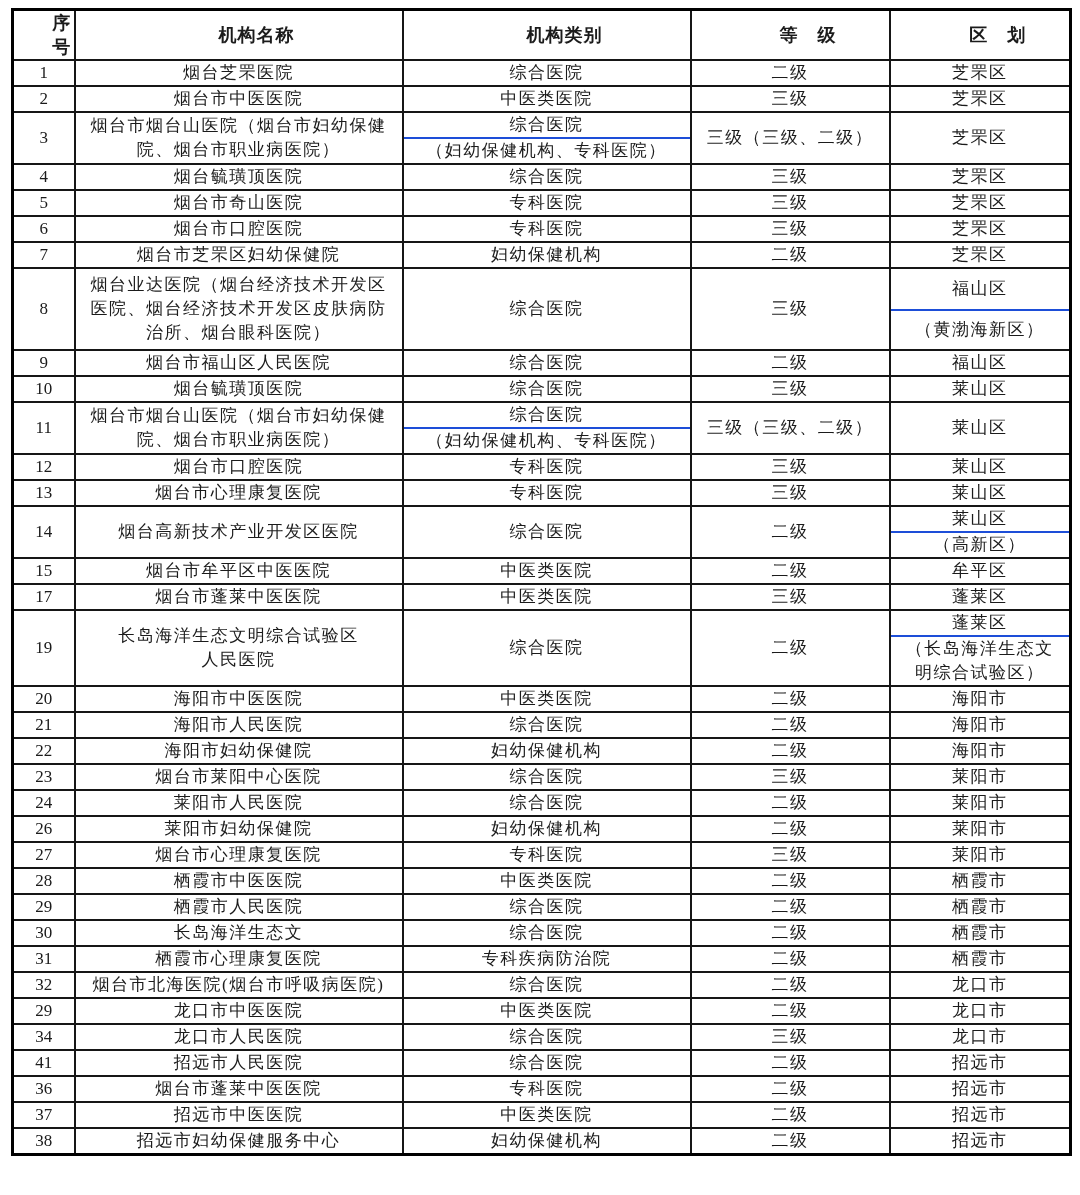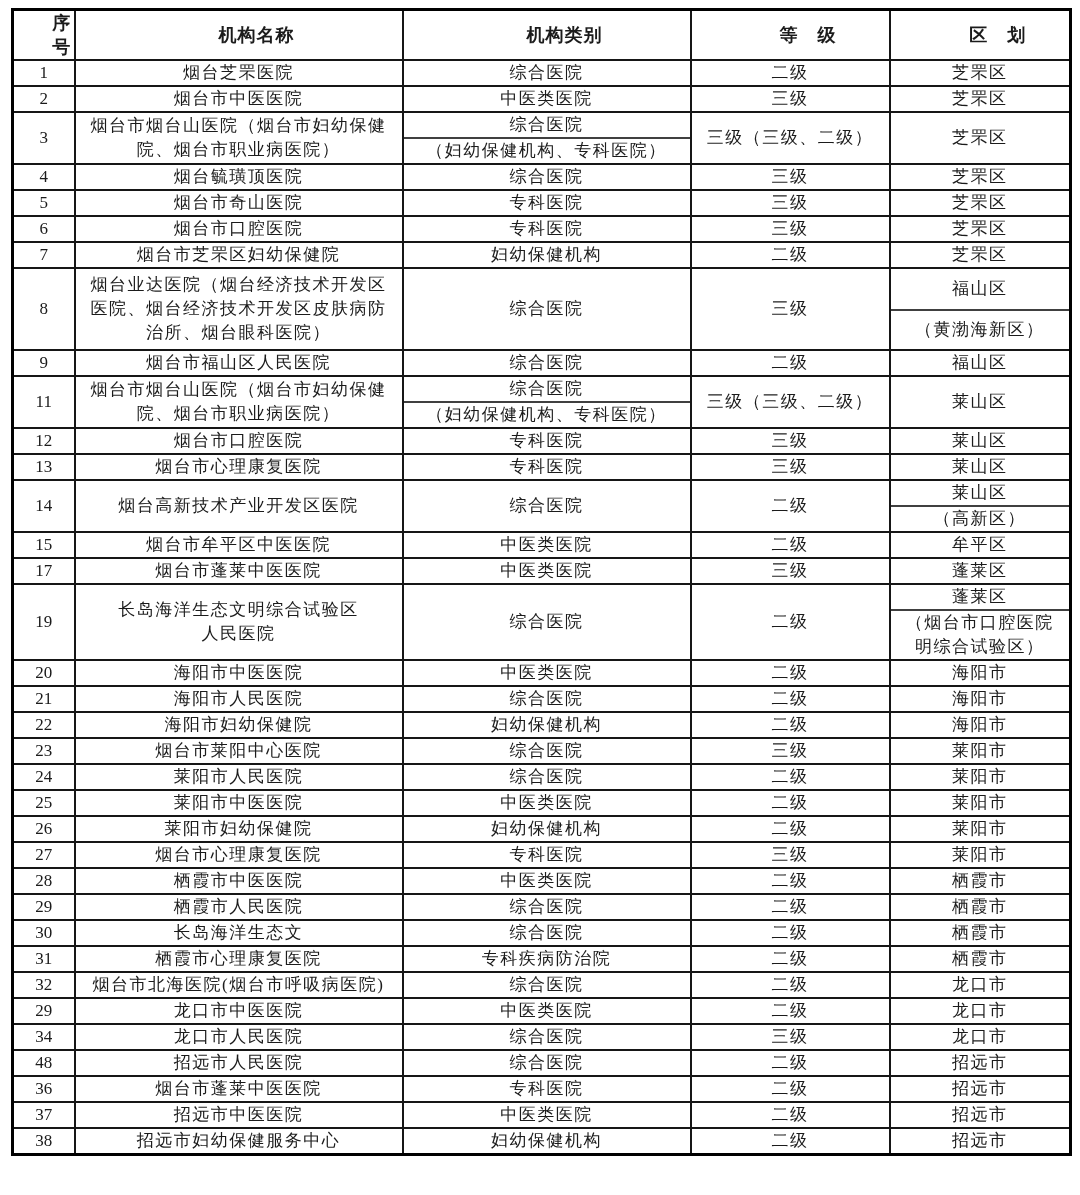--- a/index.html
+++ b/index.html
@@ -47,21 +47,21 @@
   .split { display: flex; flex-direction: column; width: 100%; }
   .split-part {
     min-height: 24px;
     display: flex;
     align-items: center;
     justify-content: center;
     line-height: 24px;
     white-space: pre-line;
     padding: 0 2px;
   }
-  .split-part + .split-part { border-top: 2px solid #404040; }
+  .split-part + .split-part { border-top: 2px solid #1d4ed8; }
   .split.tall .split-part { min-height: 40px; }
 </style>
 </head>
 <body>
 
 <div class="page">
   <table class="doc-table">
     <colgroup>
       <col class="c-no">
         <col class="c-name">
@@ -236,20 +236,37 @@
           </td>
           <td class="cell-level">
             <div class="wrap">二级</div>
           </td>
           <td class="cell-district">
             <div class="wrap">福山区</div>
           </td>
         </tr>
         <tr>
           <td class="cell-no">
+            <div class="wrap">10</div>
+          </td>
+          <td class="cell-name">
+            <div class="wrap">烟台毓璜顶医院</div>
+          </td>
+          <td class="cell-category">
+            <div class="wrap">综合医院</div>
+          </td>
+          <td class="cell-level">
+            <div class="wrap">三级</div>
+          </td>
+          <td class="cell-district">
+            <div class="wrap">莱山区</div>
+          </td>
+        </tr>
+        <tr>
+          <td class="cell-no">
             <div class="wrap">11</div>
           </td>
           <td class="cell-name">
             <div class="wrap">烟台市烟台山医院（烟台市妇幼保健
 院、烟台市职业病医院）</div>
           </td>
           <td class="cell-category split-td">
             <div class="split">
               <div class="split-part">综合医院</div>
               <div class="split-part">（妇幼保健机构、专科医院）</div>
@@ -360,21 +377,21 @@
           </td>
           <td class="cell-category">
             <div class="wrap">综合医院</div>
           </td>
           <td class="cell-level">
             <div class="wrap">二级</div>
           </td>
           <td class="cell-district split-td">
             <div class="split">
               <div class="split-part">蓬莱区</div>
-              <div class="split-part">（烟台市口腔医院
+              <div class="split-part">（长岛海洋生态文
 明综合试验区）</div>
             </div>
           </td>
         </tr>
         <tr>
           <td class="cell-no">
             <div class="wrap">20</div>
           </td>
           <td class="cell-name">
             <div class="wrap">海阳市中医医院</div>
@@ -452,191 +469,174 @@
           </td>
           <td class="cell-level">
             <div class="wrap">二级</div>
           </td>
           <td class="cell-district">
             <div class="wrap">莱阳市</div>
           </td>
         </tr>
         <tr>
           <td class="cell-no">
-            <div class="wrap">25</div>
-          </td>
-          <td class="cell-name">
-            <div class="wrap">莱阳市中医医院</div>
+            <div class="wrap">26</div>
+          </td>
+          <td class="cell-name">
+            <div class="wrap">莱阳市妇幼保健院</div>
+          </td>
+          <td class="cell-category">
+            <div class="wrap">妇幼保健机构</div>
+          </td>
+          <td class="cell-level">
+            <div class="wrap">二级</div>
+          </td>
+          <td class="cell-district">
+            <div class="wrap">莱阳市</div>
+          </td>
+        </tr>
+        <tr>
+          <td class="cell-no">
+            <div class="wrap">27</div>
+          </td>
+          <td class="cell-name">
+            <div class="wrap">烟台市心理康复医院</div>
+          </td>
+          <td class="cell-category">
+            <div class="wrap">专科医院</div>
+          </td>
+          <td class="cell-level">
+            <div class="wrap">三级</div>
+          </td>
+          <td class="cell-district">
+            <div class="wrap">莱阳市</div>
+          </td>
+        </tr>
+        <tr>
+          <td class="cell-no">
+            <div class="wrap">28</div>
+          </td>
+          <td class="cell-name">
+            <div class="wrap">栖霞市中医医院</div>
           </td>
           <td class="cell-category">
             <div class="wrap">中医类医院</div>
           </td>
           <td class="cell-level">
             <div class="wrap">二级</div>
           </td>
           <td class="cell-district">
-            <div class="wrap">莱阳市</div>
-          </td>
-        </tr>
-        <tr>
-          <td class="cell-no">
-            <div class="wrap">26</div>
-          </td>
-          <td class="cell-name">
-            <div class="wrap">莱阳市妇幼保健院</div>
-          </td>
-          <td class="cell-category">
-            <div class="wrap">妇幼保健机构</div>
-          </td>
-          <td class="cell-level">
-            <div class="wrap">二级</div>
-          </td>
-          <td class="cell-district">
-            <div class="wrap">莱阳市</div>
-          </td>
-        </tr>
-        <tr>
-          <td class="cell-no">
-            <div class="wrap">27</div>
-          </td>
-          <td class="cell-name">
-            <div class="wrap">烟台市心理康复医院</div>
-          </td>
-          <td class="cell-category">
-            <div class="wrap">专科医院</div>
-          </td>
-          <td class="cell-level">
-            <div class="wrap">三级</div>
-          </td>
-          <td class="cell-district">
-            <div class="wrap">莱阳市</div>
-          </td>
-        </tr>
-        <tr>
-          <td class="cell-no">
-            <div class="wrap">28</div>
-          </td>
-          <td class="cell-name">
-            <div class="wrap">栖霞市中医医院</div>
+            <div class="wrap">栖霞市</div>
+          </td>
+        </tr>
+        <tr>
+          <td class="cell-no">
+            <div class="wrap">29</div>
+          </td>
+          <td class="cell-name">
+            <div class="wrap">栖霞市人民医院</div>
+          </td>
+          <td class="cell-category">
+            <div class="wrap">综合医院</div>
+          </td>
+          <td class="cell-level">
+            <div class="wrap">二级</div>
+          </td>
+          <td class="cell-district">
+            <div class="wrap">栖霞市</div>
+          </td>
+        </tr>
+        <tr>
+          <td class="cell-no">
+            <div class="wrap">30</div>
+          </td>
+          <td class="cell-name">
+            <div class="wrap">长岛海洋生态文</div>
+          </td>
+          <td class="cell-category">
+            <div class="wrap">综合医院</div>
+          </td>
+          <td class="cell-level">
+            <div class="wrap">二级</div>
+          </td>
+          <td class="cell-district">
+            <div class="wrap">栖霞市</div>
+          </td>
+        </tr>
+        <tr>
+          <td class="cell-no">
+            <div class="wrap">31</div>
+          </td>
+          <td class="cell-name">
+            <div class="wrap">栖霞市心理康复医院</div>
+          </td>
+          <td class="cell-category">
+            <div class="wrap">专科疾病防治院</div>
+          </td>
+          <td class="cell-level">
+            <div class="wrap">二级</div>
+          </td>
+          <td class="cell-district">
+            <div class="wrap">栖霞市</div>
+          </td>
+        </tr>
+        <tr>
+          <td class="cell-no">
+            <div class="wrap">32</div>
+          </td>
+          <td class="cell-name">
+            <div class="wrap">烟台市北海医院(烟台市呼吸病医院)</div>
+          </td>
+          <td class="cell-category">
+            <div class="wrap">综合医院</div>
+          </td>
+          <td class="cell-level">
+            <div class="wrap">二级</div>
+          </td>
+          <td class="cell-district">
+            <div class="wrap">龙口市</div>
+          </td>
+        </tr>
+        <tr>
+          <td class="cell-no">
+            <div class="wrap">29</div>
+          </td>
+          <td class="cell-name">
+            <div class="wrap">龙口市中医医院</div>
           </td>
           <td class="cell-category">
             <div class="wrap">中医类医院</div>
           </td>
           <td class="cell-level">
             <div class="wrap">二级</div>
           </td>
           <td class="cell-district">
-            <div class="wrap">栖霞市</div>
-          </td>
-        </tr>
-        <tr>
-          <td class="cell-no">
-            <div class="wrap">29</div>
-          </td>
-          <td class="cell-name">
-            <div class="wrap">栖霞市人民医院</div>
-          </td>
-          <td class="cell-category">
-            <div class="wrap">综合医院</div>
-          </td>
-          <td class="cell-level">
-            <div class="wrap">二级</div>
-          </td>
-          <td class="cell-district">
-            <div class="wrap">栖霞市</div>
-          </td>
-        </tr>
-        <tr>
-          <td class="cell-no">
-            <div class="wrap">30</div>
-          </td>
-          <td class="cell-name">
-            <div class="wrap">长岛海洋生态文</div>
-          </td>
-          <td class="cell-category">
-            <div class="wrap">综合医院</div>
-          </td>
-          <td class="cell-level">
-            <div class="wrap">二级</div>
-          </td>
-          <td class="cell-district">
-            <div class="wrap">栖霞市</div>
-          </td>
-        </tr>
-        <tr>
-          <td class="cell-no">
-            <div class="wrap">31</div>
-          </td>
-          <td class="cell-name">
-            <div class="wrap">栖霞市心理康复医院</div>
-          </td>
-          <td class="cell-category">
-            <div class="wrap">专科疾病防治院</div>
-          </td>
-          <td class="cell-level">
-            <div class="wrap">二级</div>
-          </td>
-          <td class="cell-district">
-            <div class="wrap">栖霞市</div>
-          </td>
-        </tr>
-        <tr>
-          <td class="cell-no">
-            <div class="wrap">32</div>
-          </td>
-          <td class="cell-name">
-            <div class="wrap">烟台市北海医院(烟台市呼吸病医院)</div>
-          </td>
-          <td class="cell-category">
-            <div class="wrap">综合医院</div>
-          </td>
-          <td class="cell-level">
-            <div class="wrap">二级</div>
-          </td>
-          <td class="cell-district">
             <div class="wrap">龙口市</div>
           </td>
         </tr>
         <tr>
           <td class="cell-no">
-            <div class="wrap">29</div>
-          </td>
-          <td class="cell-name">
-            <div class="wrap">龙口市中医医院</div>
-          </td>
-          <td class="cell-category">
-            <div class="wrap">中医类医院</div>
-          </td>
-          <td class="cell-level">
-            <div class="wrap">二级</div>
+            <div class="wrap">34</div>
+          </td>
+          <td class="cell-name">
+            <div class="wrap">龙口市人民医院</div>
+          </td>
+          <td class="cell-category">
+            <div class="wrap">综合医院</div>
+          </td>
+          <td class="cell-level">
+            <div class="wrap">三级</div>
           </td>
           <td class="cell-district">
             <div class="wrap">龙口市</div>
           </td>
         </tr>
         <tr>
           <td class="cell-no">
-            <div class="wrap">34</div>
-          </td>
-          <td class="cell-name">
-            <div class="wrap">龙口市人民医院</div>
-          </td>
-          <td class="cell-category">
-            <div class="wrap">综合医院</div>
-          </td>
-          <td class="cell-level">
-            <div class="wrap">三级</div>
-          </td>
-          <td class="cell-district">
-            <div class="wrap">龙口市</div>
-          </td>
-        </tr>
-        <tr>
-          <td class="cell-no">
-            <div class="wrap">48</div>
+            <div class="wrap">41</div>
           </td>
           <td class="cell-name">
             <div class="wrap">招远市人民医院</div>
           </td>
           <td class="cell-category">
             <div class="wrap">综合医院</div>
           </td>
           <td class="cell-level">
             <div class="wrap">二级</div>
           </td>

